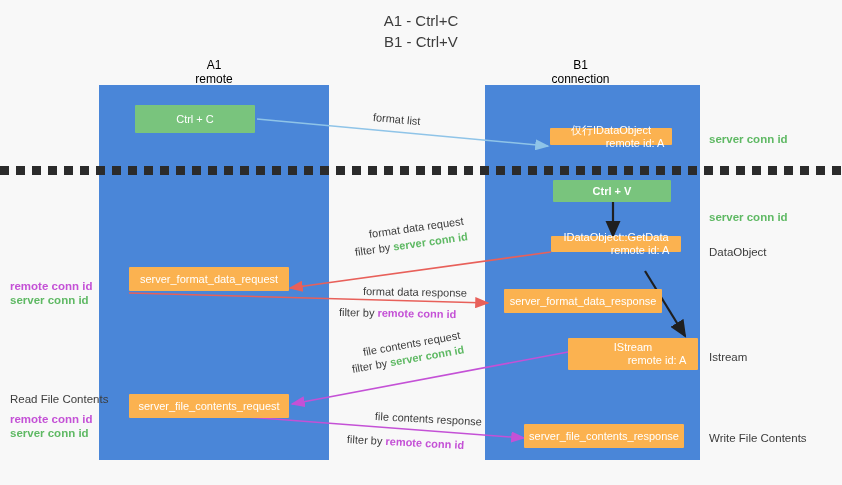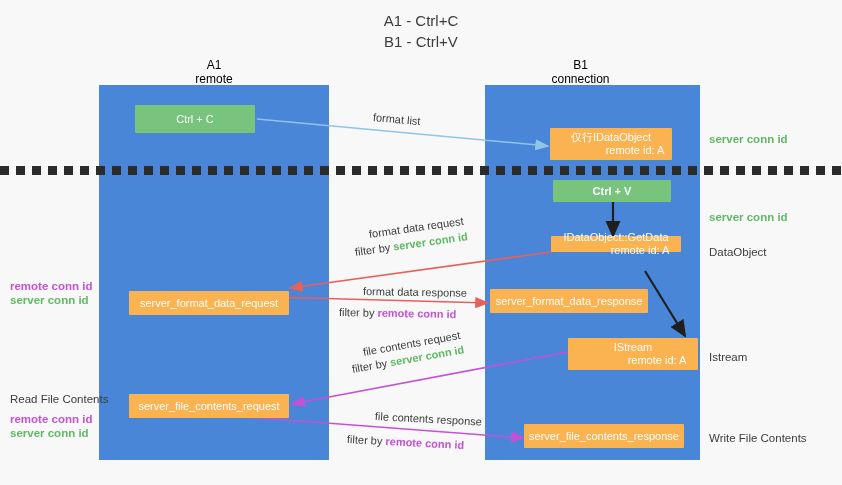--- a/index.html
+++ b/index.html
@@ -156,44 +156,44 @@
 
     <path d="M 129 408 L 524 438" stroke="#c451d6" stroke-width="1.6" fill="none" marker-end="url(#ah-mag)"></path>
   </svg>
 
   <div class="dashrow" style="top:166px;"></div>
 
   <div class="box green" style="left:135px; top:105px; width:120px; height:28px;">
     <span>Ctrl + C</span>
   </div>
 
-  <div class="box orange" style="left:550px; top:128px; width:122px; height:32px;">
+  <div class="box orange" style="left:550px; top:128px; width:122px; height:17px;">
     <span>仅行IDataObject</span>
     <span class="l2">remote id: A</span>
   </div>
 
   <div class="box green" style="left:553px; top:180px; width:118px; height:22px;font-weight:bold;">
     <span>Ctrl + V</span>
   </div>
 
   <div class="box orange" style="left:551px; top:236px; width:130px; height:16px;">
     <span>IDataObject::GetData</span>
     <span class="l2">remote id: A</span>
   </div>
 
   <div class="box orange" style="left:568px; top:338px; width:130px; height:32px;">
     <span>IStream</span>
     <span class="l2">remote id: A</span>
   </div>
 
-  <div class="box orange" style="left:129px; top:291px; width:160px; height:24px;">
+  <div class="box orange" style="left:129px; top:267px; width:160px; height:24px;">
     <span>server_format_data_request</span>
   </div>
 
-  <div class="box orange" style="left:490px; top:289px; width:158px; height:24px;">
+  <div class="box orange" style="left:504px; top:289px; width:158px; height:24px;">
     <span>server_format_data_response</span>
   </div>
 
   <div class="box orange" style="left:129px; top:394px; width:160px; height:24px;">
     <span>server_file_contents_request</span>
   </div>
 
   <div class="box orange" style="left:524px; top:424px; width:160px; height:24px;">
     <span>server_file_contents_response</span>
   </div>

